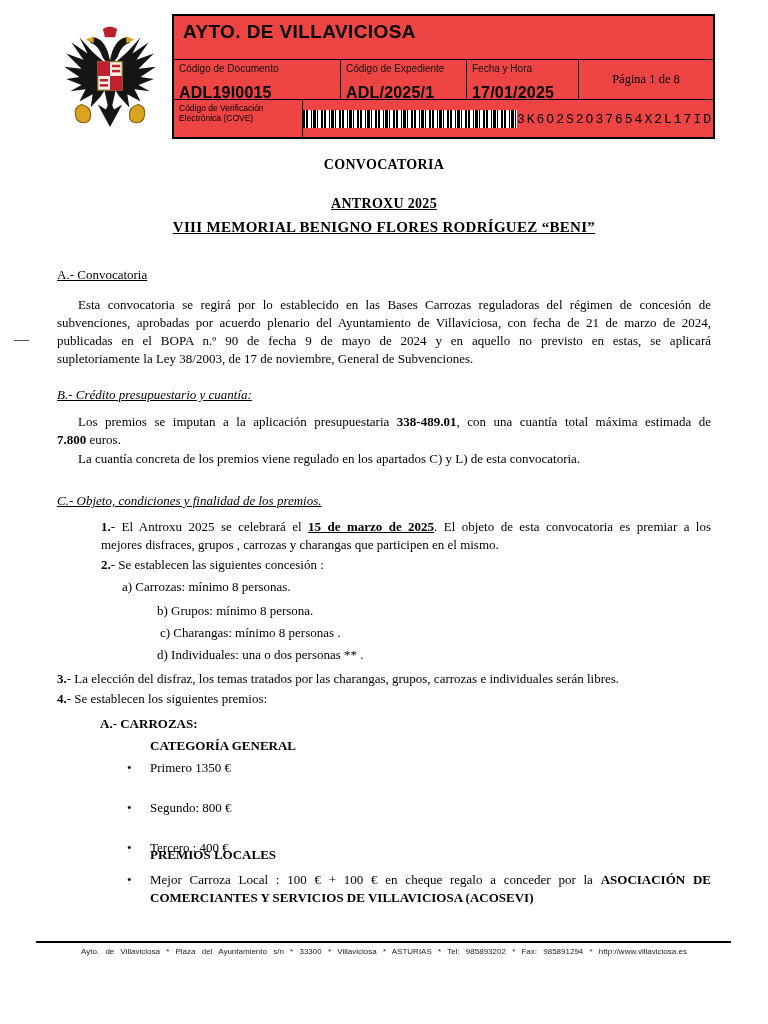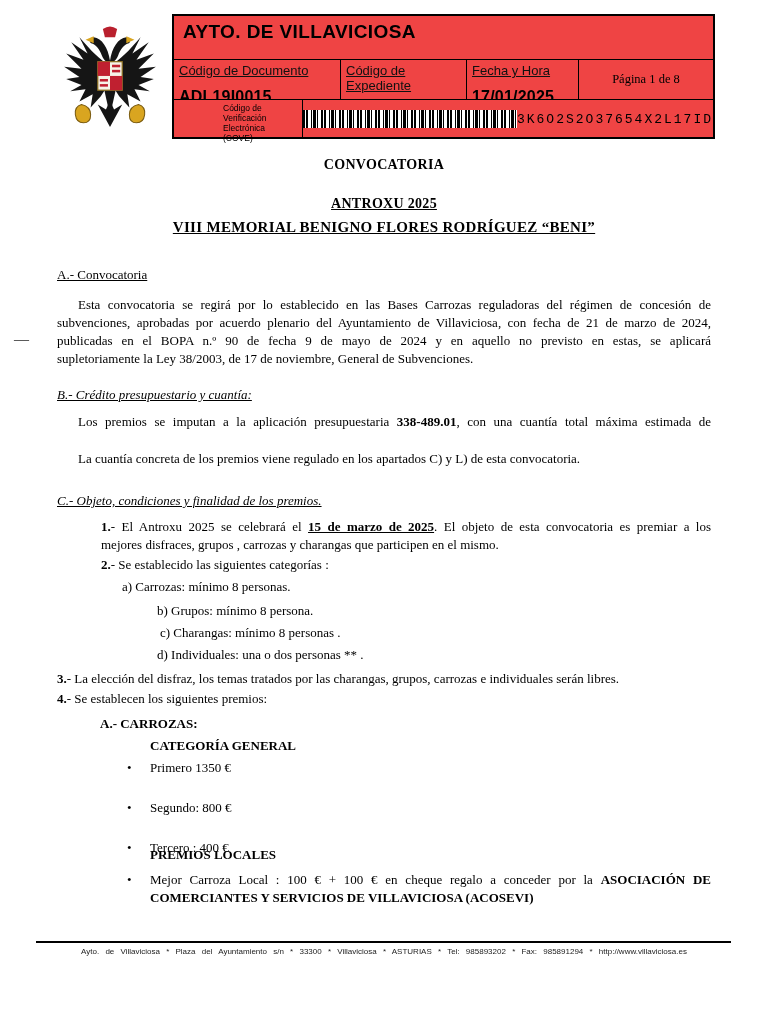--- a/index.html
+++ b/index.html
@@ -11,23 +11,23 @@
   .hdr-table{position:absolute;left:172px;top:14px;width:543px;border:2px solid #000;
              font-family:"Liberation Sans",sans-serif;box-sizing:border-box;background:#ef4444;}
   .hdr-title{height:44px;border-bottom:1px solid #000;padding:5px 0 0 9px;
              font-size:19px;font-weight:bold;letter-spacing:.4px;box-sizing:border-box;}
   .hdr-row2{display:flex;height:40px;border-bottom:1px solid #000;box-sizing:border-box;}
   .cell{box-sizing:border-box;padding:3px 5px;overflow:hidden;}
   .c1{width:167px;border-right:1px solid #000;}
   .c2{width:126px;border-right:1px solid #000;}
   .c3{width:112px;border-right:1px solid #000;}
   .c4{width:134px;display:flex;align-items:center;justify-content:center;font-size:12.5px;font-family:Liberation Serif, serif;}
-  .lbl{font-size:13px;color:#111;text-decoration:underline;}
+  .lbl{font-size:10px;color:#111;}
   .val{font-size:16px;font-weight:bold;margin-top:10px;letter-spacing:.2px;}
-  .hdr-row3{display:flex;height:37px;box-sizing:border-box;padding-left:44px;}
+  .hdr-row3{display:flex;height:37px;box-sizing:border-box;}
   .c5{width:167px;border-right:1px solid #000;padding:3px 5px;font-size:8.5px;box-sizing:border-box;}
   .c6{flex:1;display:flex;flex-direction:row;align-items:center;justify-content:center;padding-top:1px;}
   .bars{width:214px;height:18px;
     background:repeating-linear-gradient(90deg,#000 0 2px,#fff 2px 3px,#000 3px 5px,#fff 5px 8px,
       #000 8px 9px,#fff 9px 10px,#000 10px 13px,#fff 13px 14px,#000 14px 15px,#fff 15px 18px);}
   .bcode{font-family:"Liberation Mono",monospace;font-size:13px;letter-spacing:2px;line-height:1;margin-top:1px;}
 
   
   .content{position:absolute;left:57px;top:0;width:654px;font-size:13px;line-height:18px;}
   .b{position:absolute;left:0;right:0;}
@@ -117,29 +117,30 @@
     <div class="b" style="top:296px">
       <div class="ln st ind">Esta convocatoria se regirá por lo establecido en las Bases Carrozas reguladoras del régimen de concesión de</div>
       <div class="ln st">subvenciones, aprobadas por acuerdo plenario del Ayuntamiento de Villaviciosa, con fecha de 21 de marzo de 2024,</div>
       <div class="ln st">publicadas en el BOPA n.º 90 de fecha 9 de mayo de 2024 y en aquello no previsto en estas, se aplicará</div>
       <div class="ln">supletoriamente la Ley 38/2003, de 17 de noviembre, General de Subvenciones.</div>
     </div>
 
     <div class="b u it" style="top:386px">B.- Crédito presupuestario y cuantía: </div>
     <div class="b" style="top:413px">
       <div class="ln st ind"><span>Los premios se imputan a la aplicación presupuestaria </span><b>338-489.01</b><span>, con una cuantía total máxima estimada de</span></div>
+      <div class="ln"><b>7.800</b><span> euros.</span></div>
     </div>
     <div class="b ind" style="top:450px">La cuantía concreta de los premios viene regulado en los apartados C) y L) de esta convocatoria.</div>
 
     <div class="b u it" style="top:492px">C.- Objeto, condiciones y finalidad de los premios.</div>
     <div class="b" style="top:518px;left:44px">
       <div class="ln st"><b>1.</b><span>- El Antroxu 2025 se celebrará el </span><b class="u">15 de marzo de 2025</b><span>. El objeto de esta convocatoria es premiar a los</span></div>
       <div class="ln">mejores disfraces, grupos , carrozas y charangas que participen en el mismo.</div>
     </div>
-    <div class="b" style="top:556px;left:44px"><b>2.</b><span>- Se establecido las siguientes categorías :</span></div>
+    <div class="b" style="top:556px;left:44px"><b>2.</b><span>- Se establecen las siguientes concesión :</span></div>
 
     <div class="b" style="top:578px;left:65px">a) Carrozas: mínimo 8 personas.</div>
     <div class="b" style="top:602px;left:100px">b) Grupos: mínimo 8 persona.</div>
     <div class="b" style="top:624px;left:103px">c) Charangas: mínimo 8 personas .</div>
     <div class="b" style="top:646px;left:100px">d)  Individuales: una o dos personas ** .</div>
 
     <div class="b" style="top:670px"><b>3.</b><span>- La elección del disfraz, los temas tratados por las charangas, grupos, carrozas e individuales serán libres.</span></div>
     <div class="b" style="top:690px"><b>4.</b><span>- Se establecen los siguientes premios:</span></div>
 
     <div class="b bold" style="top:715px;left:43px">A.- CARROZAS:</div>

